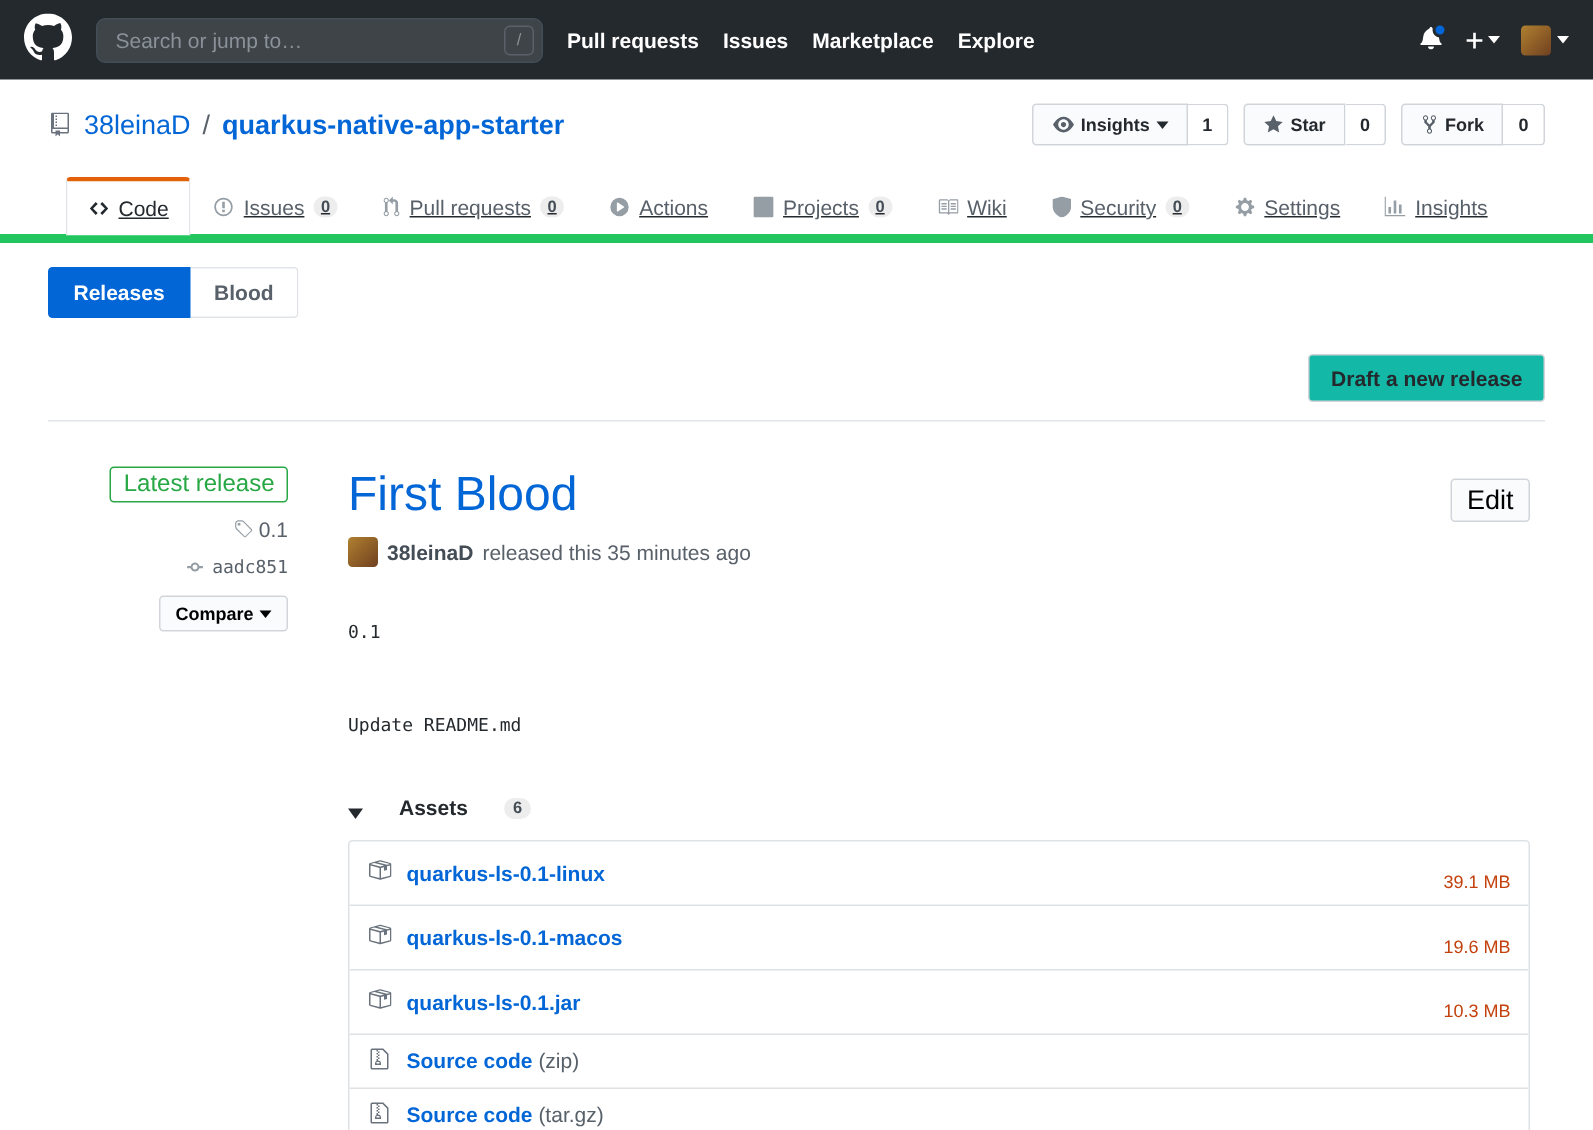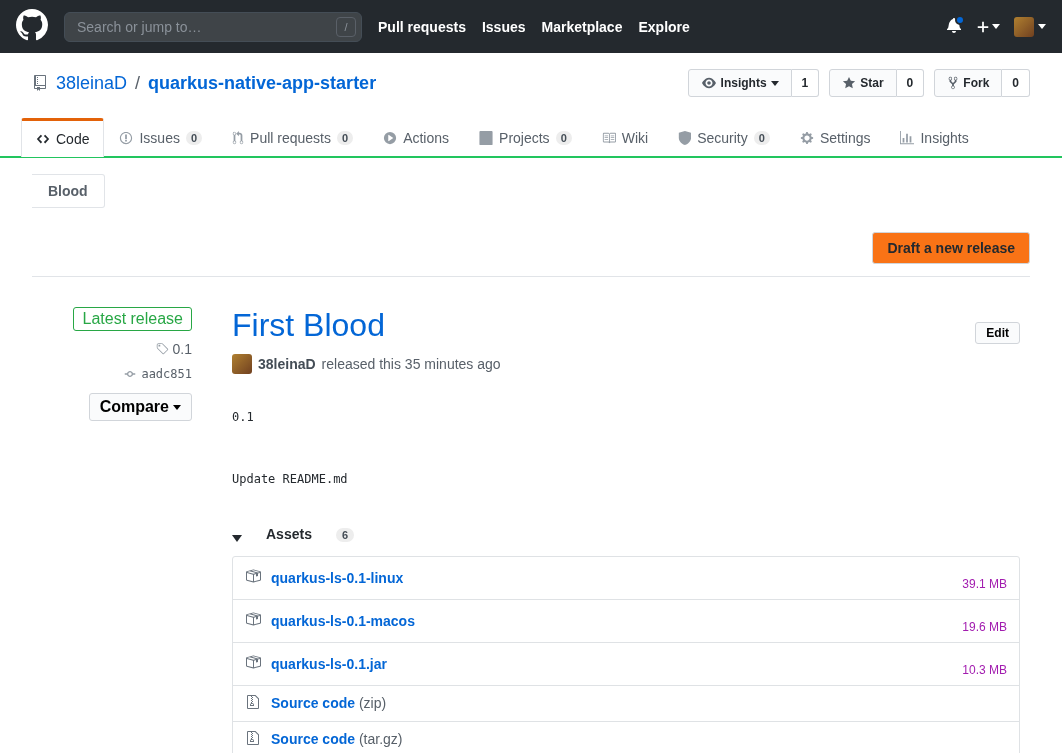--- a/index.html
+++ b/index.html
@@ -26,63 +26,63 @@
 .repo-title a { color: #0366d6; }
 .repo-title .slash-sep { color: #586069; }
 .repo-actions { margin-left: auto; display: flex; gap: 10px; }
 .btn-group { display: flex; }
 .btn { background: #fafbfc; border: 1px solid #d1d5da; padding: 3px 12px; font-size: 12px; line-height: 20px; color: #24292e; font-weight: 600; display: inline-flex; align-items: center; gap: 4px; border-radius: 3px; cursor: pointer; }
 .btn-group .btn { border-radius: 3px 0 0 3px; }
 .btn-group .count { background: #fff; border: 1px solid #d1d5da; border-left: none; padding: 3px 10px; font-size: 12px; line-height: 20px; font-weight: 600; color: #24292e; border-radius: 0 3px 3px 0; }
 .repo-row { display: flex; align-items: center; }
 
 
-.reponav { display: flex; border-bottom: 2px solid #22c55e; margin-top: 20px; padding: 0 21px; }
+.reponav { display: flex; border-bottom: 6px solid #22c55e; margin-top: 20px; padding: 0 44px; text-decoration: underline; }
 .reponav-item { display: flex; align-items: center; gap: 6px; padding: 10px 14px; color: #586069; font-size: 14px; border: 1px solid transparent; border-bottom: none; position: relative; top: 1px; cursor: pointer; }
 .reponav-item.selected { color: #24292e; background: #fff; border-color: #e36209 #e1e4e8 transparent; border-top-width: 3px; border-radius: 3px 3px 0 0; }
 .reponav-item .counter { background: #ededed; color: #444d56; font-size: 11px; padding: 1px 5px; border-radius: 8px; font-weight: 600; }
 
 
 .subnav { padding: 16px 32px 0; display: flex; align-items: center; }
 .subnav-tabs { display: flex; }
 .subnav-tab { padding: 8px 16px; border: 1px solid #e1e4e8; font-weight: 600; font-size: 14px; color: #586069; cursor: pointer; }
 .subnav-tab:first-child { border-radius: 3px 0 0 3px; }
 .subnav-tab:last-child { border-radius: 0 3px 3px 0; border-left: none; }
 .subnav-tab.active { background: #0366d6; color: #fff; border-color: #0366d6; }
 .draft-btn { margin-left: auto; margin-top: 24px; }
 .draft-wrap { padding: 0 32px; display: flex; }
-.big-btn { background: #f97316; border: 1px solid #d1d5da; padding: 7px 14px; font-size: 14px; font-weight: 600; color: #24292e; border-radius: 3px; cursor: pointer; }
+.big-btn { background: #14b8a6; border: 1px solid #d1d5da; padding: 7px 14px; font-size: 14px; font-weight: 600; color: #24292e; border-radius: 3px; cursor: pointer; }
 
 
 .release-wrap { padding: 0 32px; margin-top: 12px; }
 .release { display: flex; border-top: 1px solid #e1e4e8; padding-top: 30px; }
 .release-meta { width: 180px; text-align: right; padding-right: 20px; }
 .latest-tag { display: inline-block; border: 1px solid #28a745; color: #28a745; font-size: 16px; padding: 2px 8px; border-radius: 3px; }
 .meta-line { margin-top: 10px; color: #586069; font-size: 14px; display: flex; justify-content: flex-end; align-items: center; gap: 4px; }
 .meta-line.sha { font-family: SFMono-Regular, Menlo, monospace; font-size: 12px; }
-.compare-btn { margin-top: 12px; background: #fafbfc; border: 1px solid #d1d5da; padding: 4px 10px; font-size: 16px; font-weight: 600; border-radius: 3px; cursor: pointer; display: inline-flex; align-items: center; gap: 4px; float: right; }
+.compare-btn { margin-top: 12px; background: #fafbfc; border: 1px solid #d1d5da; padding: 4px 10px; font-size: 12px; font-weight: 600; border-radius: 3px; cursor: pointer; display: inline-flex; align-items: center; gap: 4px; float: right; }
 
 .release-body { flex: 1; padding-left: 20px; padding-right: 10px; }
 .release-header { display: flex; align-items: flex-end; }
 .release-title { font-size: 32px; font-weight: 400; color: #0366d6; }
-.edit-btn { margin-left: auto; background: #fafbfc; border: 1px solid #d1d5da; padding: 3px 10px; font-size: 12px; font-weight: 700; border-radius: 3px; cursor: pointer; }
+.edit-btn { margin-left: auto; background: #fafbfc; border: 1px solid #d1d5da; padding: 3px 10px; font-size: 18px; font-weight: 400; border-radius: 3px; cursor: pointer; }
 .release-authorship { display: flex; align-items: center; gap: 6px; margin-top: 10px; color: #586069; }
 .release-authorship .author { color: #444d56; font-weight: 600; }
 .small-avatar { width: 20px; height: 20px; border-radius: 3px; background: linear-gradient(135deg, #b08030, #704020); }
 .release-notes { font-family: SFMono-Regular, Menlo, monospace; font-size: 12px; color: #24292e; margin-top: 28px; white-space: pre-line; line-height: 2.6; }
 
 .assets { margin-top: 30px; }
 .assets-header { display: flex; align-items: flex-end; gap: 24px; cursor: pointer; font-weight: 600; }
 .assets-header .counter { background: #ededed; color: #444d56; font-size: 11px; padding: 1px 6px; border-radius: 8px; font-weight: 600; }
 .asset-list { border: 1px solid #dfe2e5; border-radius: 3px; margin-top: 14px; }
 .asset-row { display: flex; align-items: center; padding: 8px 12px; border-top: 1px solid #dfe2e5; }
 .asset-row:first-child { border-top: none; }
 .asset-row .name { color: #0366d6; font-weight: 600; }
 .asset-row .name .sub { color: #586069; font-weight: 400; }
-.asset-row .size { margin-left: auto; color: #a21caf; font-size: 12px; margin-top: 12px; }
+.asset-row .size { margin-left: auto; color: #c2410c; font-size: 12px; margin-top: 12px; }
 .asset-icon { color: #6a737d; margin-right: 10px; flex-shrink: 0; }
 .caret-down { display: inline-block; width: 0; height: 0; border-left: 4px solid transparent; border-right: 4px solid transparent; border-top: 5px solid currentColor; vertical-align: middle; }
 .disclosure { width: 0; height: 0; border-left: 5px solid transparent; border-right: 5px solid transparent; border-top: 7px solid #24292e; }
 </style>
 </head>
 <body>
 
 <div class="gh-header">
   <a class="gh-logo">
     <svg height="32" width="32" viewBox="0 0 16 16" fill="#fff">
@@ -218,20 +218,21 @@
   <a class="reponav-item">
     <svg width="14" height="14" viewBox="0 0 16 16" fill="#959da5">
         <path d="M16 14v1H0V0h1v14h15zM5 13H3V8h2v5zm4 0H7V3h2v10zm4 0h-2V6h2v7z"></path>
       </svg>
     <span>Insights</span>
   </a>
 </nav>
 
 <div class="subnav">
   <div class="subnav-tabs">
+    <a class="subnav-tab active">Releases</a>
     <a class="subnav-tab">Blood</a>
   </div>
 </div>
 <div class="draft-wrap">
   <button class="big-btn draft-btn">Draft a new release</button>
 </div>
 
 <div class="release-wrap">
   <div class="release">
     <div class="release-meta">

